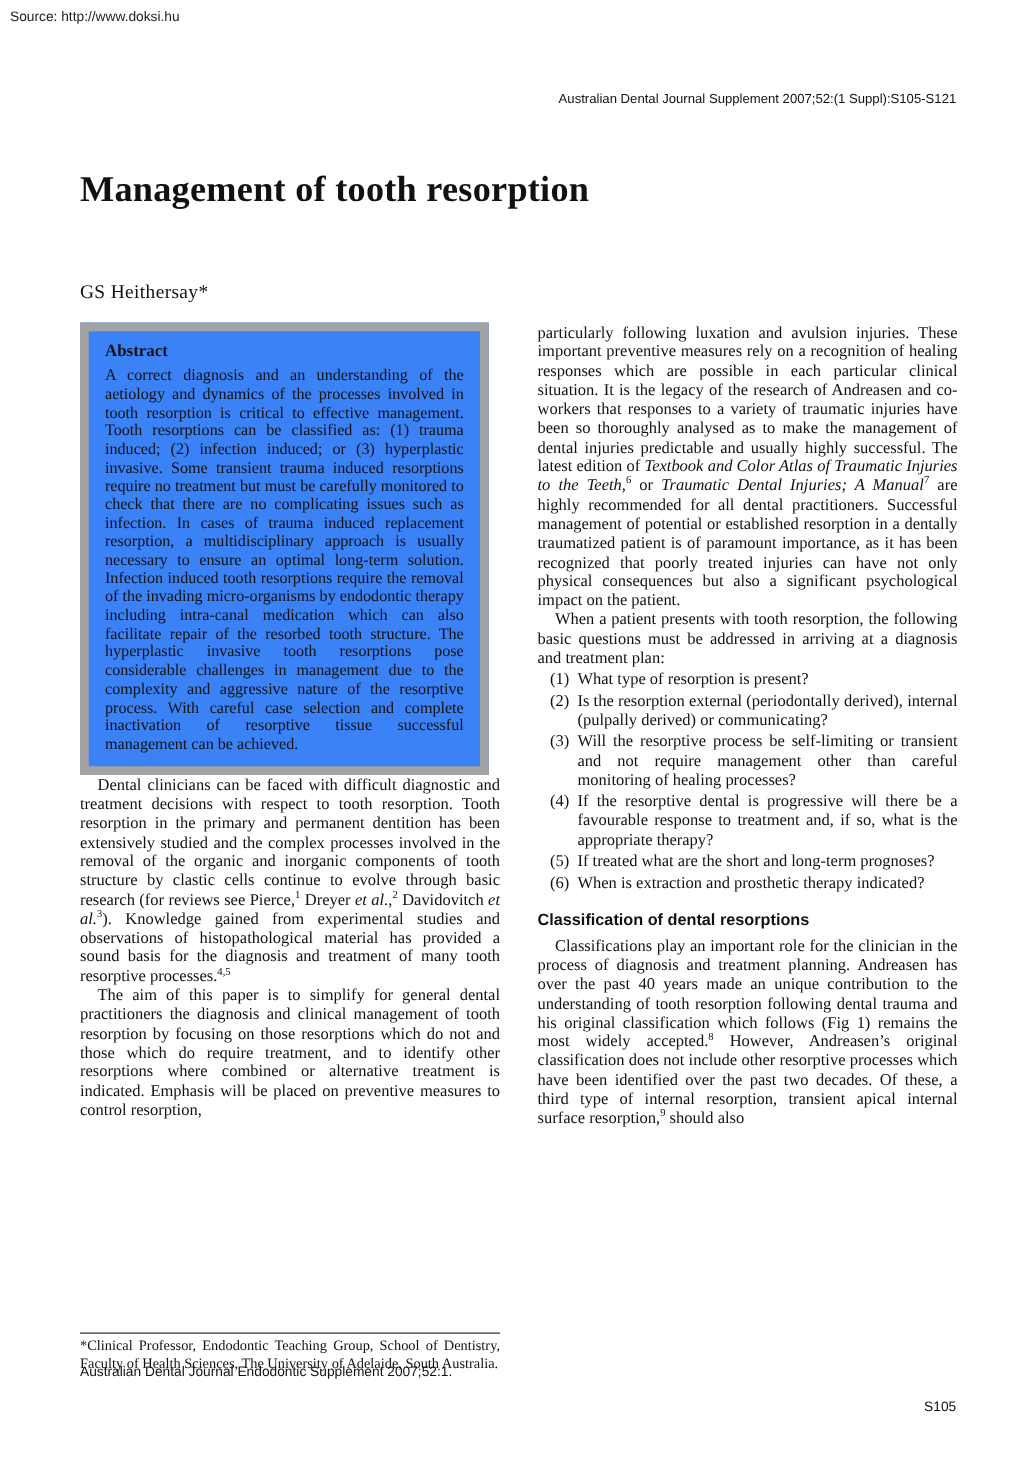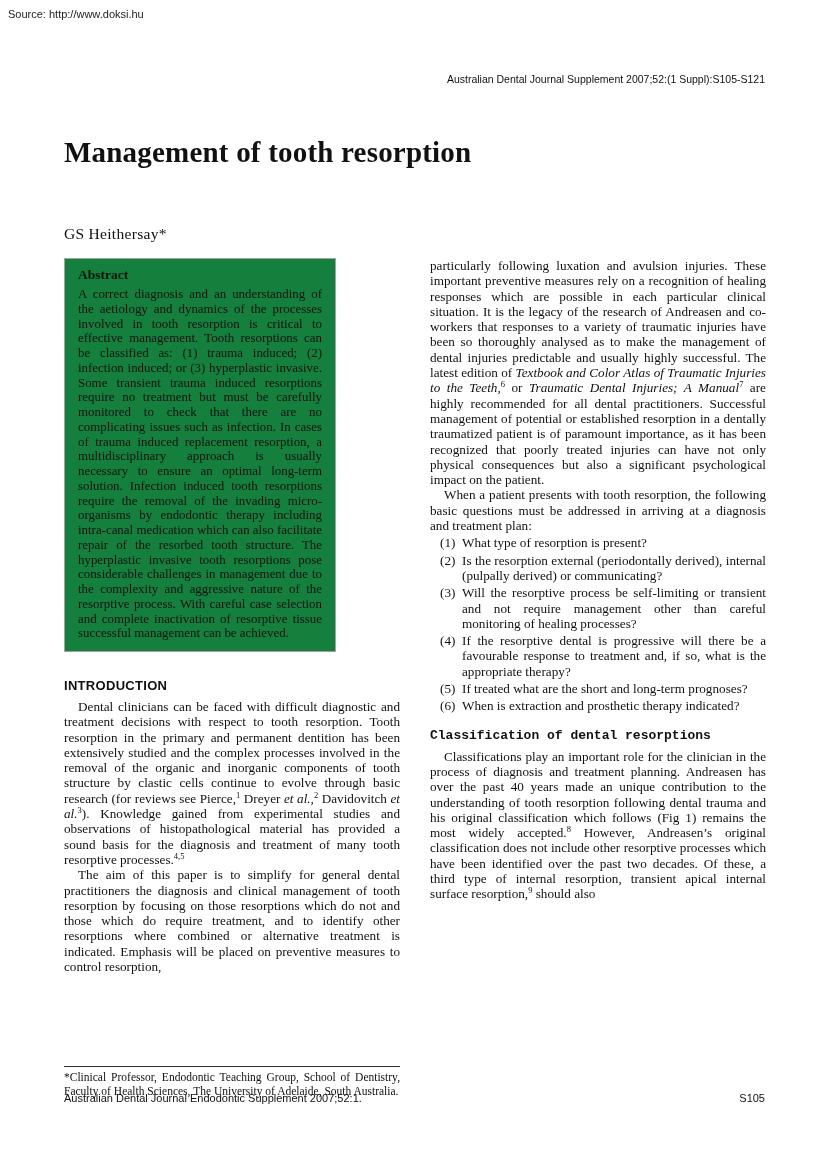--- a/index.html
+++ b/index.html
@@ -28,43 +28,43 @@
     text-align:center;
   }
   .author{
     position:absolute;left:64px;top:194px;
     font-size:15.5px;letter-spacing:0.3px;margin-top:31px;
   }
   .col{position:absolute;width:336px;top:258px;}
   .col-left{left:64px;}
   .col-right{left:430px;}
   .abstract-box{
-    background:#15803d;
-    border:1px solid #a3a3a3;
+    background:#3b82f6;
+    border:7px solid #a3a3a3;
     padding:8px 13px 10px 13px;
     box-sizing:border-box;
-    width:272px;
+    width:327px;
   }
   .abstract-heading{
     font-weight:bold;font-size:13.5px;margin:0 0 4px 0;
   }
   .abstract-body{
     margin:0;font-size:12.9px;line-height:14.75px;text-align:justify;
   }
   .keywords{
     margin:7px 0 0 0;font-size:12.9px;line-height:14.75px;text-align:justify;
   }
   .kw-label{font-weight:bold;font-style:italic;}
   .section-heading{
     font-family:"Liberation Sans", sans-serif;
     font-size:13px;font-weight:bold;letter-spacing:0.3px;
     margin:26px 0 6px 0;
   }
   .sub-heading{
-    font-family:Liberation Mono, monospace;
+    font-family:Liberation Sans, sans-serif;
     font-size:13px;font-weight:bold;
     margin:14px 0 6px 0;
   }
   p.body{
     margin:0;font-size:13.2px;line-height:15.3px;text-align:justify;
   }
   p.indent{text-indent:14px;}
   .sup{
     font-size:8.5px;vertical-align:super;line-height:0;
   }
@@ -84,21 +84,21 @@
     padding-top:4px;
     font-size:11.5px;line-height:13.7px;text-align:justify;margin-top:35px;
   }
   .footer-left{
     position:absolute;left:64px;top:1092px;
     font-family:"Liberation Sans", sans-serif;
     font-size:11px;
     text-align:right;
   }
   .footer-right{
-    position:absolute;right:62px;top:1092px;
+    position:absolute;right:62px;top:1120px;
     font-family:"Liberation Sans", sans-serif;
     font-size:11px;
   }
 </style>
 </head>
 <body>
 
 <div>
 
   <div class="source-note">Source: http://www.doksi.hu</div>
@@ -106,21 +106,20 @@
 
   <h1 class="title">Management of tooth resorption</h1>
   <div class="author">GS Heithersay*</div>
 
   <div class="col col-left">
     <div class="abstract-box">
       <div class="abstract-heading">Abstract</div>
       <p class="abstract-body">A correct diagnosis and an understanding of the aetiology and dynamics of the processes involved in tooth resorption is critical to effective management. Tooth resorptions can be classified as: (1) trauma induced; (2) infection induced; or (3) hyperplastic invasive. Some transient trauma induced resorptions require no treatment but must be carefully monitored to check that there are no complicating issues such as infection. In cases of trauma induced replacement resorption, a multidisciplinary approach is usually necessary to ensure an optimal long-term solution. Infection induced tooth resorptions require the removal of the invading micro-organisms by endodontic therapy including intra-canal medication which can also facilitate repair of the resorbed tooth structure. The hyperplastic invasive tooth resorptions pose considerable challenges in management due to the complexity and aggressive nature of the resorptive process. With careful case selection and complete inactivation of resorptive tissue successful management can be achieved.</p>
     </div>
 
-    <h2 class="section-heading">INTRODUCTION</h2>
     <p class="body indent">Dental clinicians can be faced with difficult diagnostic and treatment decisions with respect to tooth resorption. Tooth resorption in the primary and permanent dentition has been extensively studied and the complex processes involved in the removal of the organic and inorganic components of tooth structure by clastic cells continue to evolve through basic research (for reviews see Pierce,<span class="sup">1</span> Dreyer <span style="font-style: italic;">et al.,</span><span class="sup">2</span> Davidovitch <span style="font-style: italic;">et al.</span><span class="sup">3</span>). Knowledge gained from experimental studies and observations of histopathological material has provided a sound basis for the diagnosis and treatment of many tooth resorptive processes.<span class="sup">4,5</span></p>
     <p class="body indent">The aim of this paper is to simplify for general dental practitioners the diagnosis and clinical management of tooth resorption by focusing on those resorptions which do not and those which do require treatment, and to identify other resorptions where combined or alternative treatment is indicated. Emphasis will be placed on preventive measures to control resorption,</p>
   </div>
 
   <div class="col col-right">
     <p class="body">particularly following luxation and avulsion injuries. These important preventive measures rely on a recognition of healing responses which are possible in each particular clinical situation. It is the legacy of the research of Andreasen and co-workers that responses to a variety of traumatic injuries have been so thoroughly analysed as to make the management of dental injuries predictable and usually highly successful. The latest edition of <span style="font-style: italic;">Textbook and Color Atlas of Traumatic Injuries to the Teeth,</span><span class="sup">6</span> or <span style="font-style: italic;">Traumatic Dental Injuries; A Manual</span><span class="sup">7</span> are highly recommended for all dental practitioners. Successful management of potential or established resorption in a dentally traumatized patient is of paramount importance, as it has been recognized that poorly treated injuries can have not only physical consequences but also a significant psychological impact on the patient.</p>
     <p class="body indent">When a patient presents with tooth resorption, the following basic questions must be addressed in arriving at a diagnosis and treatment plan:</p>
 
     <div class="qlist">
       <div class="qrow">

